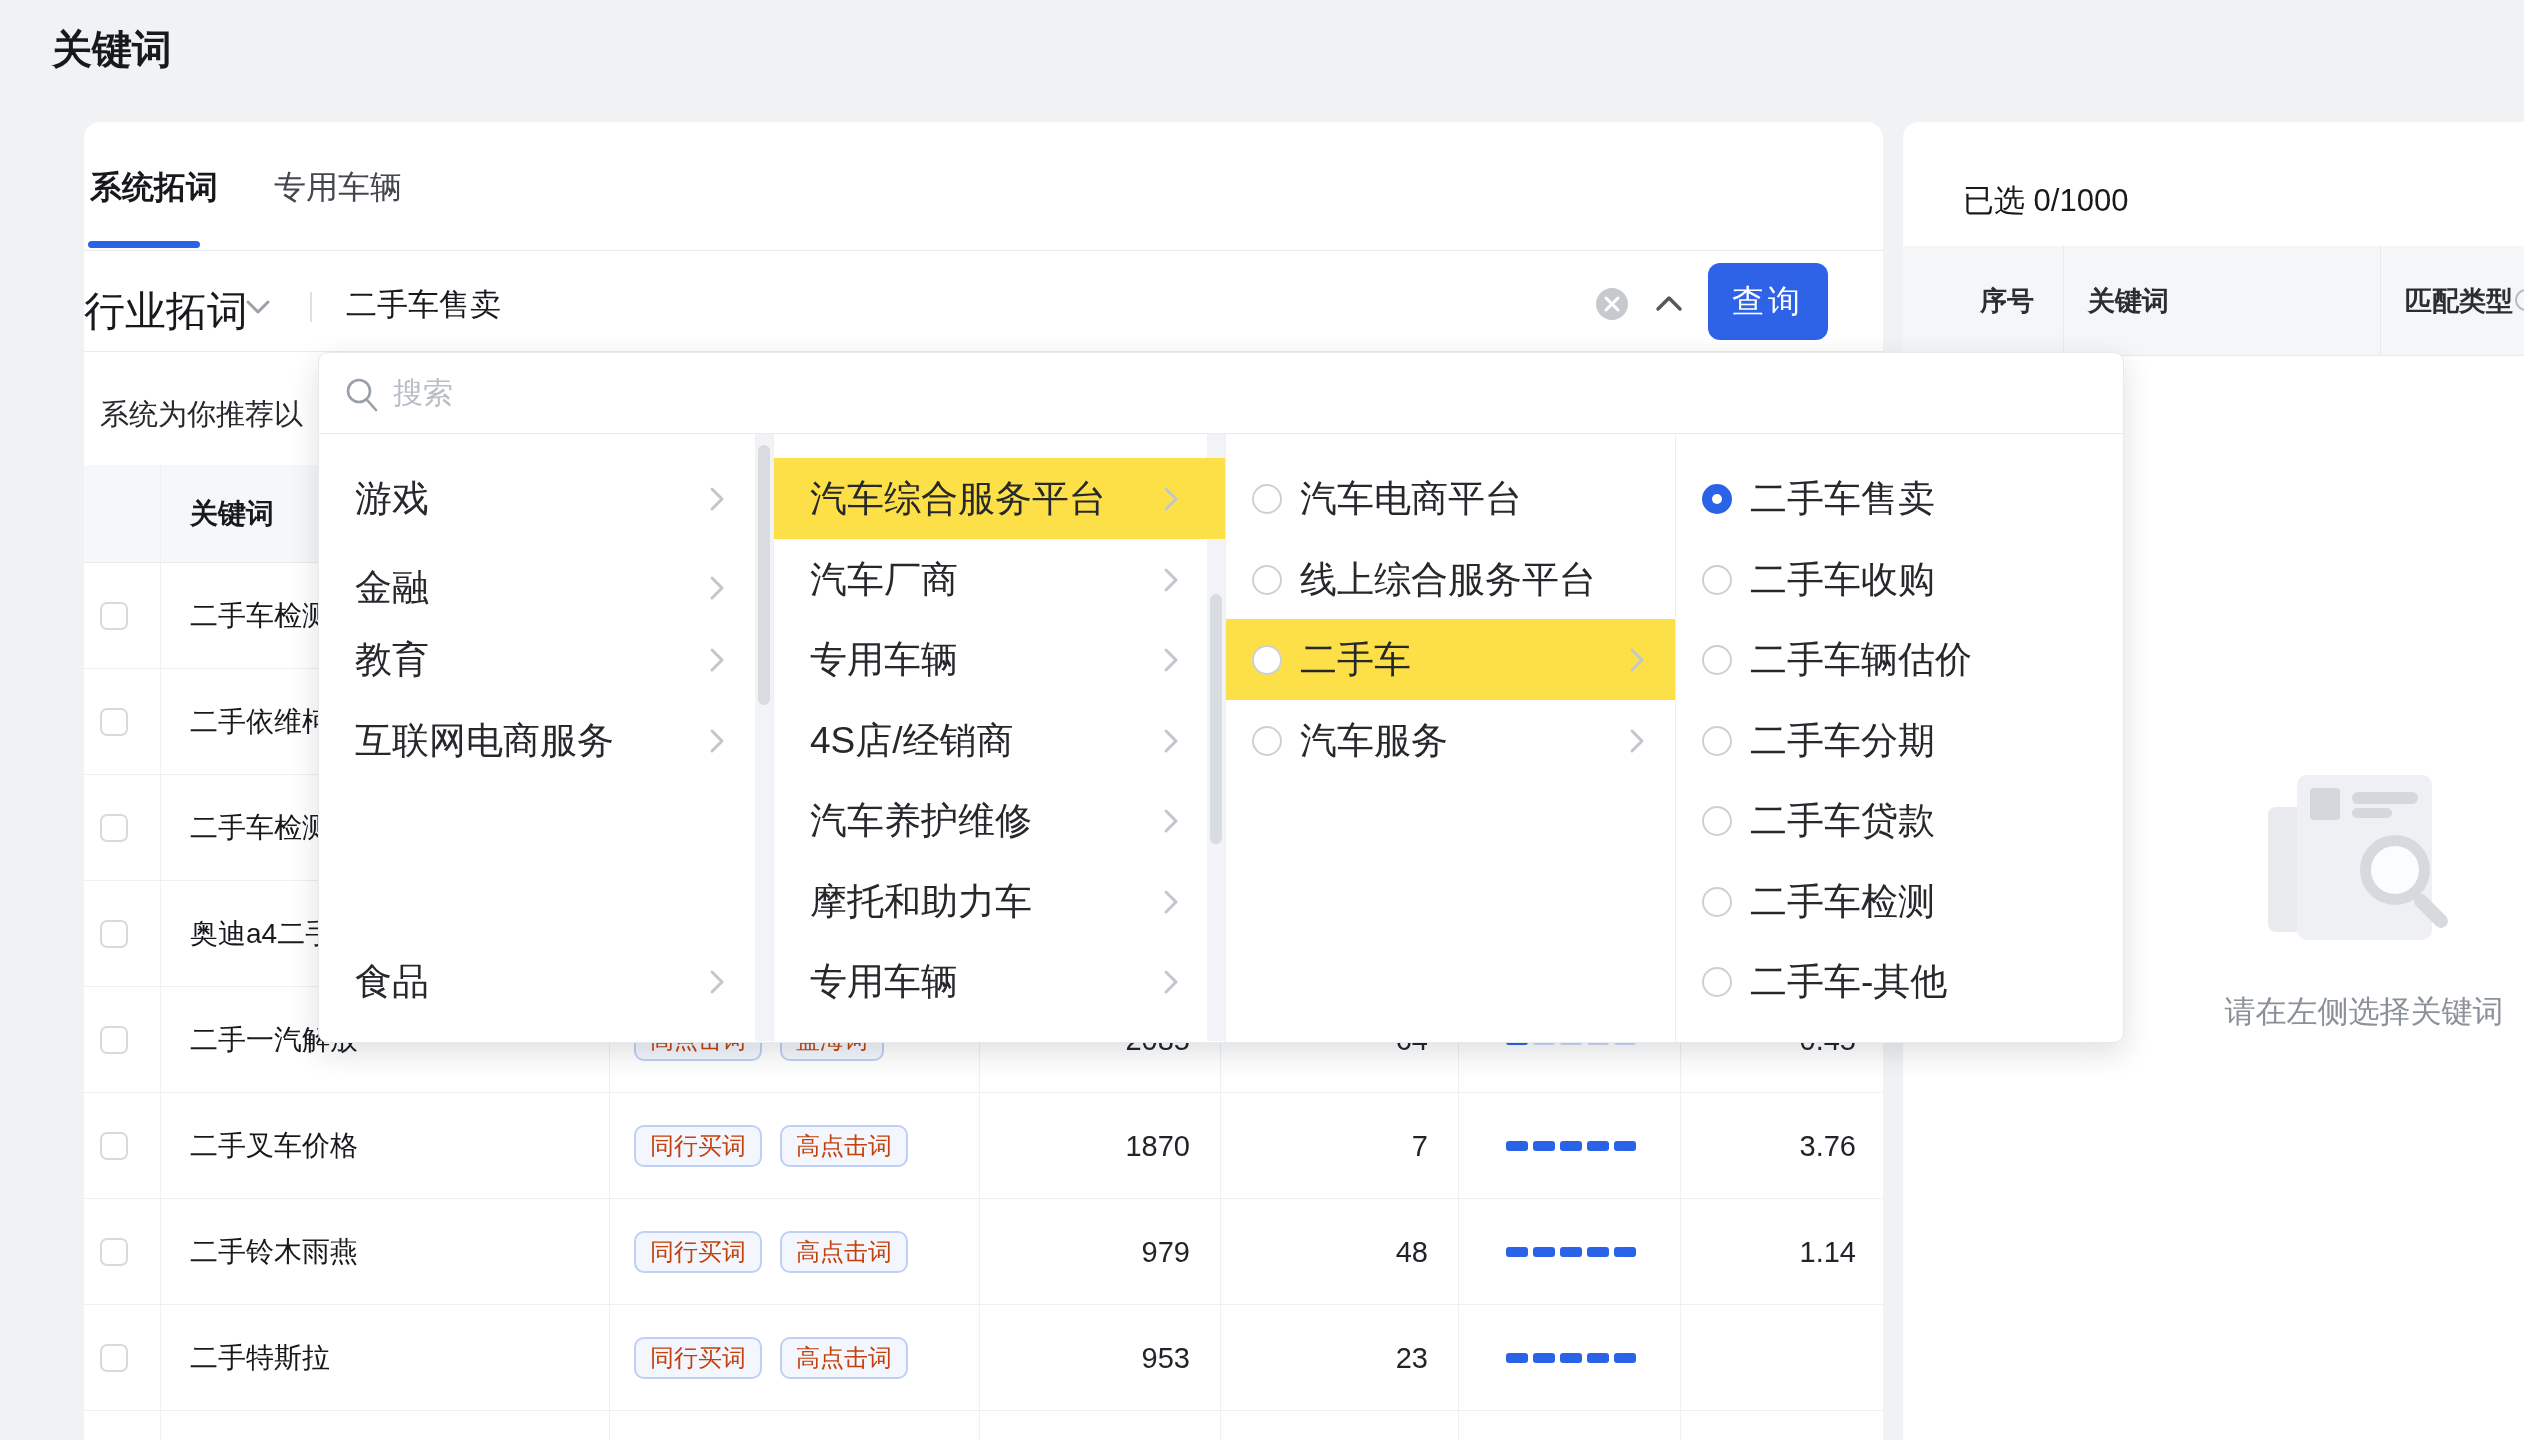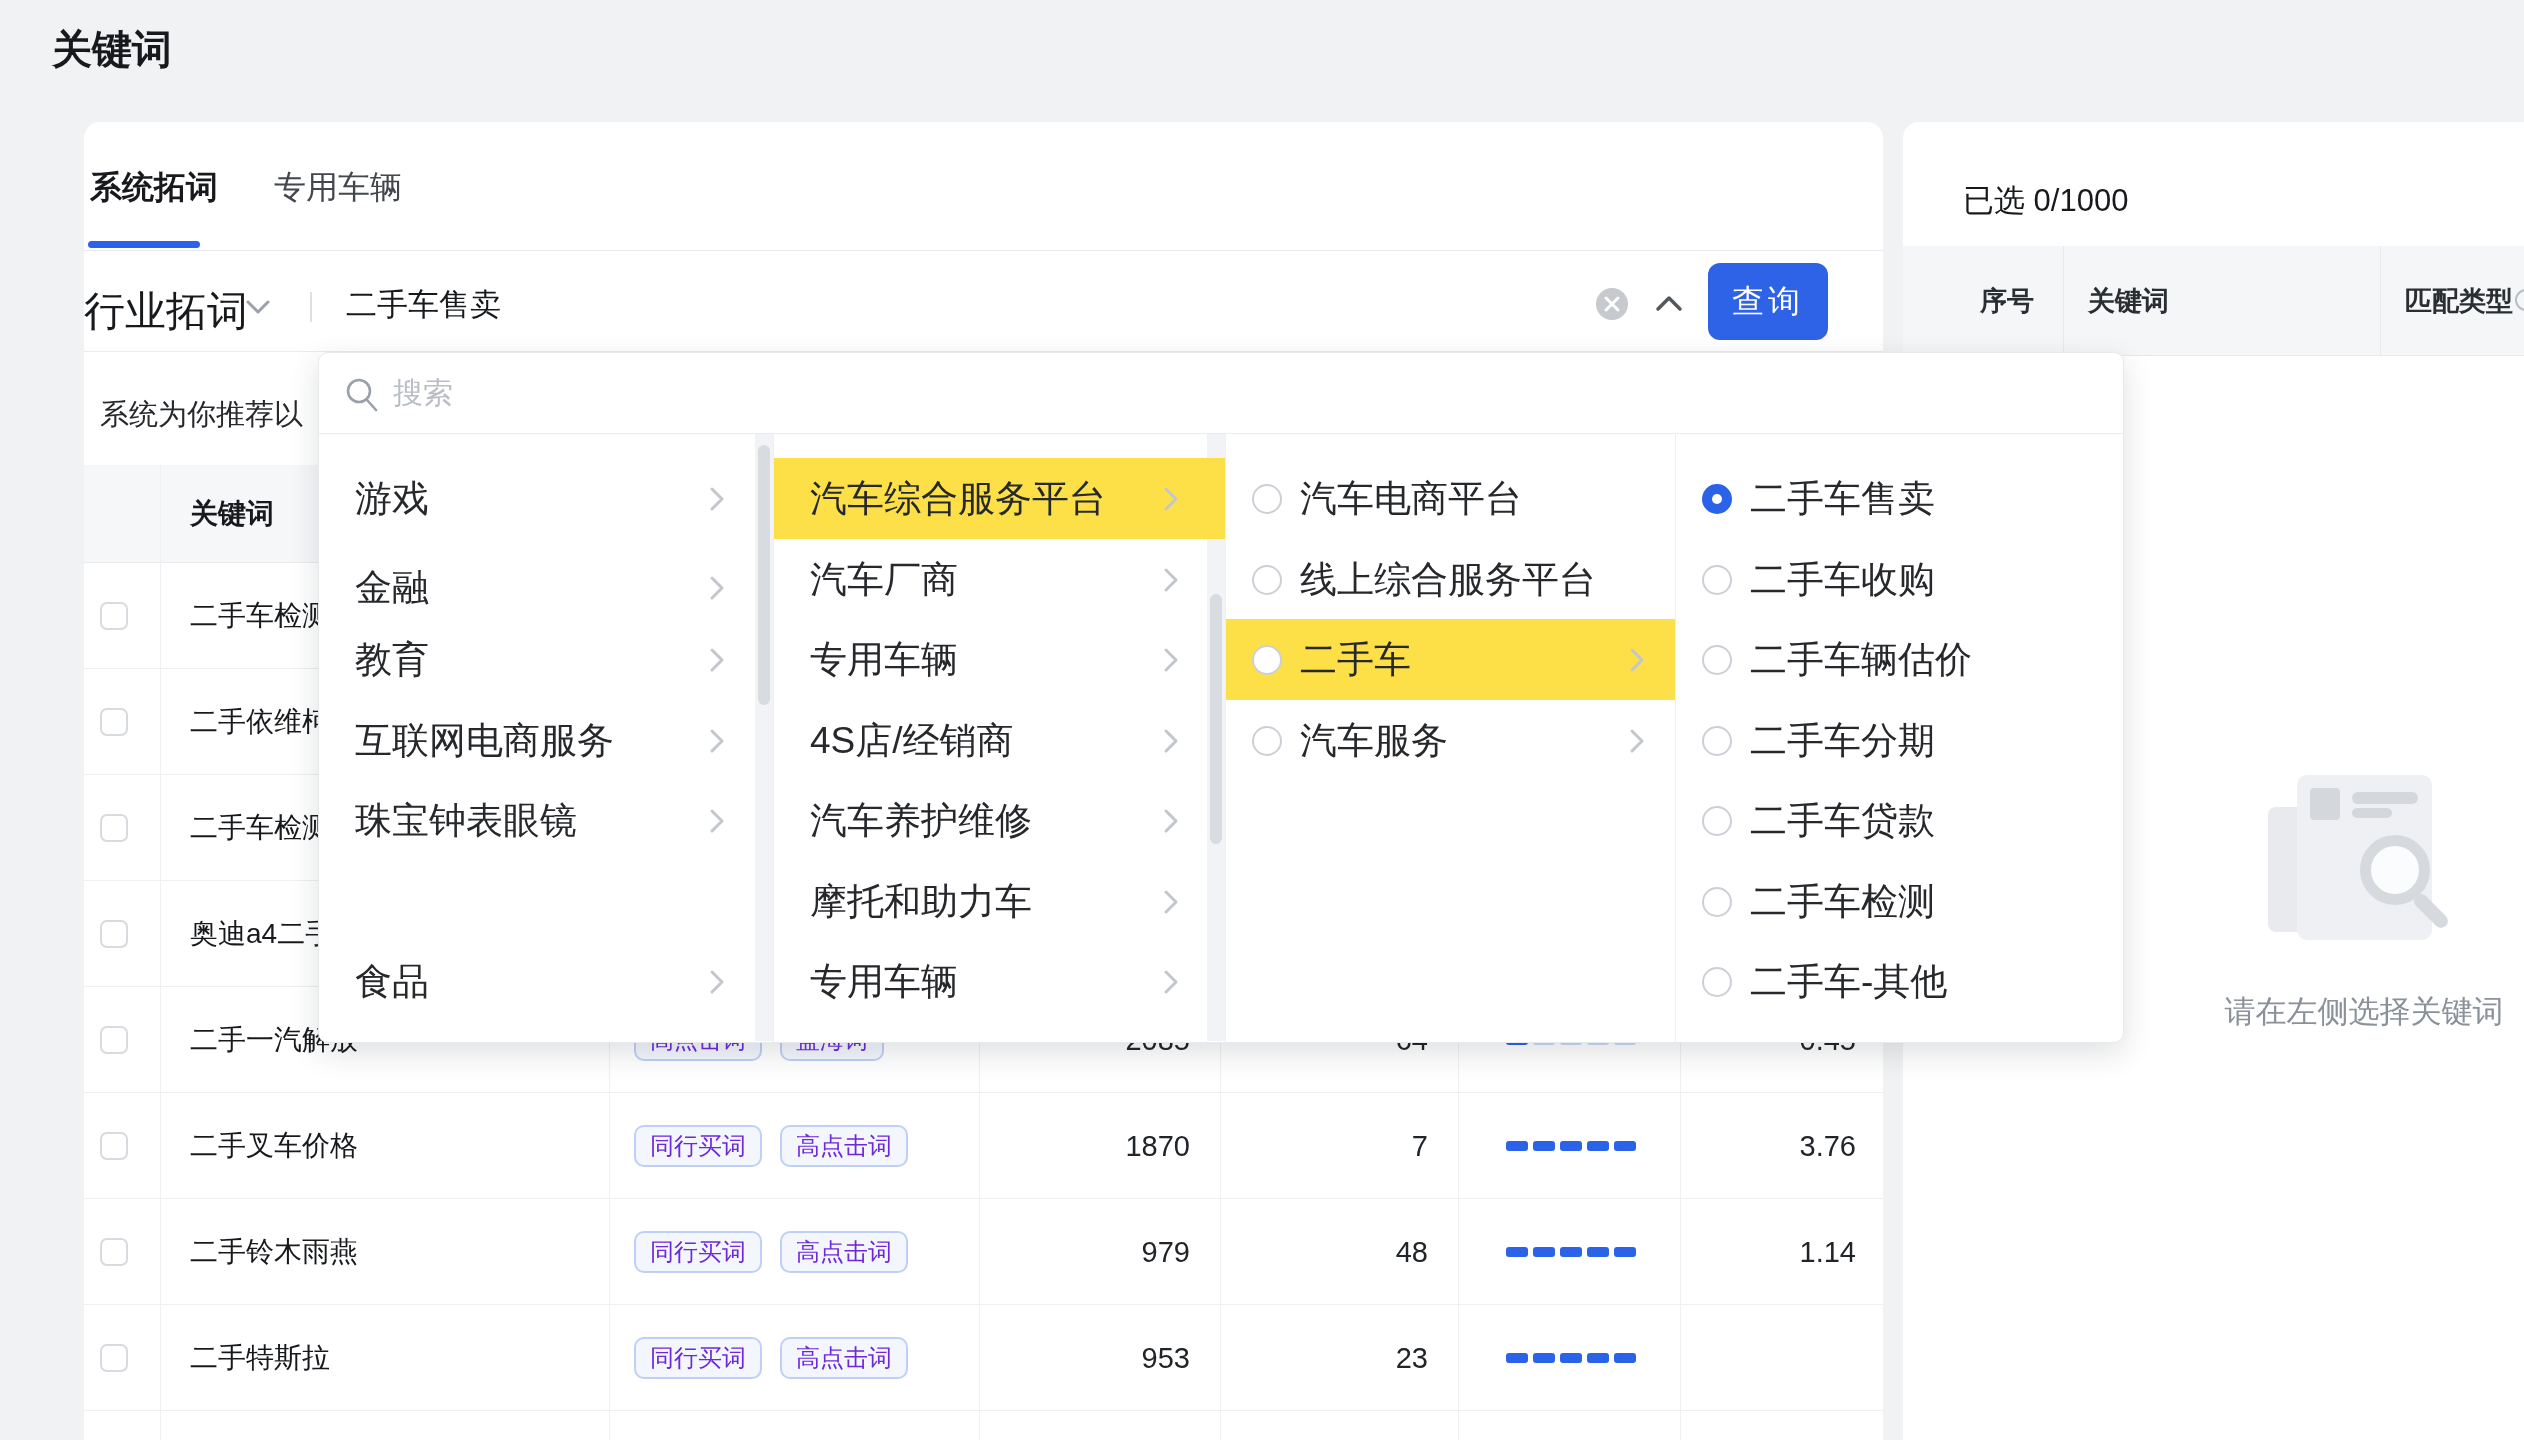--- a/index.html
+++ b/index.html
@@ -32,21 +32,21 @@
   #hint { left:16px; top:273px; font-size:29px; color:#26282c; }
   
   #thead { top:343px; height:98px; left:0; right:0; background:#f6f7f9; border-bottom:1px solid #e9ebee; }
   #thead .th { font-size:28px; font-weight:700; line-height:98px; }
   .vline { width:1px; top:343px; bottom:0; background:#eef0f3; }
   .trow { left:0; right:0; height:106px; border-bottom:1px solid #edeff1; }
   .trow .checkbox { left:16px; top:39px; width:28px; height:28px; border:2px solid #d7dade; border-radius:7px; background:#fff; cursor:pointer; }
   .trow .kw { left:106px; top:0; line-height:106px; font-size:28px; white-space:nowrap; }
   .badges { left:550px; top:0; height:106px; display:flex; align-items:center; gap:18px; }
   .badge { height:42px; padding:0 14px; display:flex; align-items:center; border:2px solid #bed0f6;
-    border-radius:10px; background:#f3f7fd; color:#6d28d9; font-size:24px; white-space:nowrap; }
+    border-radius:10px; background:#f3f7fd; color:#c2410c; font-size:24px; white-space:nowrap; }
   .num { top:0; line-height:106px; font-size:29px; text-align:right; color:#212428; }
   .num1 { left:895px; width:211px; } .num2 { left:1136px; width:208px; } .val { left:1596px; width:176px; }
   .dashes { left:1422px; top:48px; display:flex; gap:5px; }
   .dash { width:22px; height:10px; border-radius:3px; background:#c9d9f7; }
   .dash.on { background:#2b63e8; }
   
   #dropdown { left:318px; top:352px; width:1806px; height:691px; background:#fff; border:1px solid #e7e9ed;
     border-radius:10px; box-shadow:0 10px 30px rgba(31,35,41,.14); z-index:30; }
   #dd-search-icon { left:24px; top:22px; }
   #dd-search-ph { left:74px; top:0; line-height:80px; font-size:30px; color:#b9bec6; }
@@ -281,28 +281,20 @@
       </span>
     </div>
   <div class="abs dd-item" style="left:0;top:347px;width:436px">
       <span class="lbl">互联网电商服务</span>
       <span class="chev">
         <svg width="16" height="26" viewBox="0 0 16 26">
           <polyline points="3,3 13,13 3,23" fill="none" stroke="#c3c7cd" stroke-width="3" stroke-linecap="round" stroke-linejoin="round"></polyline>
         </svg>
       </span>
     </div>
-  <div class="abs dd-item" style="left:0;top:427px;width:436px">
-      <span class="lbl">珠宝钟表眼镜</span>
-      <span class="chev">
-        <svg width="16" height="26" viewBox="0 0 16 26">
-          <polyline points="3,3 13,13 3,23" fill="none" stroke="#c3c7cd" stroke-width="3" stroke-linecap="round" stroke-linejoin="round"></polyline>
-        </svg>
-      </span>
-    </div>
   <div class="abs dd-item" style="left:0;top:588px;width:436px">
       <span class="lbl">食品</span>
       <span class="chev">
         <svg width="16" height="26" viewBox="0 0 16 26">
           <polyline points="3,3 13,13 3,23" fill="none" stroke="#c3c7cd" stroke-width="3" stroke-linecap="round" stroke-linejoin="round"></polyline>
         </svg>
       </span>
     </div>
 
   <div class="abs dd-item hl" style="left:455px;top:105px;width:451px">

